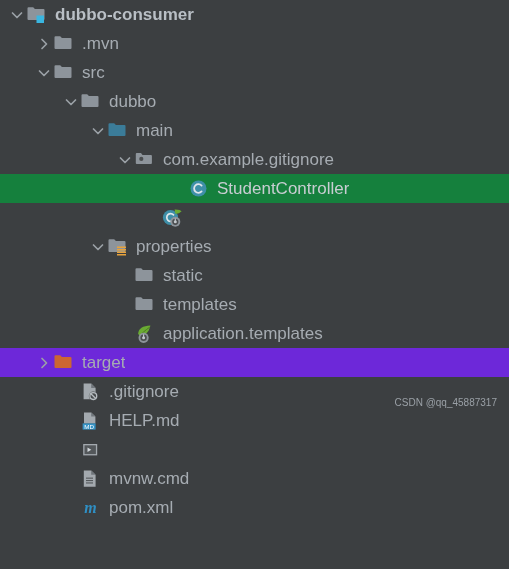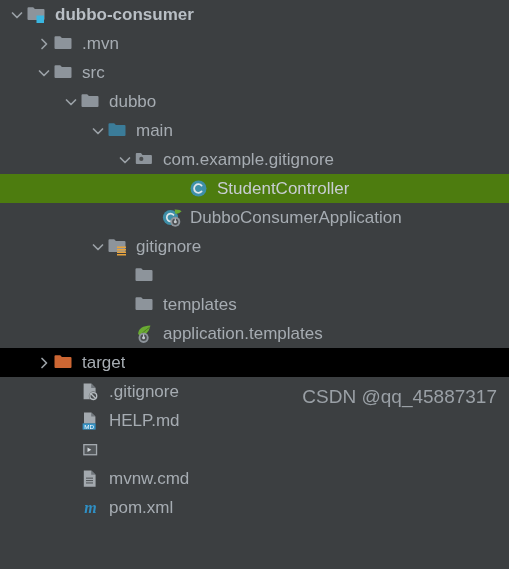--- a/index.html
+++ b/index.html
@@ -28,25 +28,25 @@
     align-items: center;
     height: 29px;
     box-sizing: border-box;
     white-space: nowrap;
     color: #a6acb2;
     font-size: 17px;
     line-height: 29px;
     cursor: default;
   }
   .tree-row.sel {
-    background: #4d7c0f;
+    background: #15803d;
     color: #c8cdd2;
   }
   .tree-row.hover {
-    background: #000000;
+    background: #6d28d9;
   }
 
   
   .indent { flex: 0 0 auto; }
 
   
   .arrow {
     flex: 0 0 auto;
     width: 18px;
     height: 29px;
@@ -72,21 +72,21 @@
     text-overflow: ellipsis;
   }
   .label.bold { font-weight: bold; color: #b9bfc5; }
 
   
   #watermark {
     position: absolute;
     right: 12px;
     bottom: 22px;
     color: #9aa0a6;
-    font-size: 19px;
+    font-size: 10px;
     font-family: "Liberation Sans", sans-serif;
     pointer-events: none;
   }
 </style>
 </head>
 <body>
 
 <div id="project-tree">
   <div id="rows">
       <div class="tree-row">
@@ -193,48 +193,48 @@
           <svg width="21" height="20" viewBox="0 0 21 20">
             <circle cx="8.5" cy="9.5" r="7.6" fill="#3e8fa8"></circle>
             <path d="M11.5 6.8 A3.9 3.9 0 1 0 11.5 12.2" fill="none" stroke="#dfe6ea" stroke-width="1.7" stroke-linecap="round"></path>
             <path d="M12.6 1.6 C16.4 1.4 18.9 2.6 19.6 3.2 C18.4 4.4 16.2 5.9 13.2 5.6 Z" fill="#6aab33"></path>
             <circle cx="13.3" cy="13.8" r="5" fill="#8d949b"></circle>
             <circle cx="13.3" cy="13.8" r="3.1" fill="#4a4d4f"></circle>
             <circle cx="13.3" cy="13.8" r="1.5" fill="#c3c9ce"></circle>
             <rect x="12.75" y="10.4" width="1.1" height="3.3" fill="#c3c9ce"></rect>
           </svg>
         </span>
-        <span class="label">DubboConsumerApplication</span>
       </div>
       <div class="tree-row">
         <span class="indent" style="width: 89px;"></span>
         <span class="arrow expanded">
           <svg width="14" height="14" viewBox="0 0 14 14">
             <path d="M2.5 5 L7 9.5 L11.5 5" fill="none" stroke="#9aa0a6" stroke-width="1.7" stroke-linecap="round" stroke-linejoin="round"></path>
           </svg>
         </span>
         <span class="icon">
           <svg width="19" height="19" viewBox="0 0 19 19">
             <path d="M0.5 3.2 A1 1 0 0 1 1.5 2.2 H6.2 L7.9 4.1 H16.5 A1 1 0 0 1 17.5 5.1 V14 A1 1 0 0 1 16.5 15 H1.5 A1 1 0 0 1 0.5 14 Z" fill="#8d949b"></path>
             <rect x="9" y="9.5" width="9" height="1.5" fill="#e8a33d"></rect>
             <rect x="9" y="12" width="9" height="1.5" fill="#e8a33d"></rect>
             <rect x="9" y="14.5" width="9" height="1.5" fill="#e8a33d"></rect>
             <rect x="9" y="17" width="9" height="1.5" fill="#e8a33d"></rect>
           </svg>
         </span>
-        <span class="label">gitignore</span>
+        <span class="label">properties</span>
       </div>
       <div class="tree-row">
         <span class="indent" style="width: 116px;"></span>
         <span class="arrow none"></span>
         <span class="icon">
           <svg width="19" height="19" viewBox="0 0 19 19">
             <path d="M0.5 3.2 A1 1 0 0 1 1.5 2.2 H6.2 L7.9 4.1 H16.5 A1 1 0 0 1 17.5 5.1 V14 A1 1 0 0 1 16.5 15 H1.5 A1 1 0 0 1 0.5 14 Z" fill="#8d949b"></path>
           </svg>
         </span>
+        <span class="label">static</span>
       </div>
       <div class="tree-row">
         <span class="indent" style="width: 116px;"></span>
         <span class="arrow none"></span>
         <span class="icon">
           <svg width="19" height="19" viewBox="0 0 19 19">
             <path d="M0.5 3.2 A1 1 0 0 1 1.5 2.2 H6.2 L7.9 4.1 H16.5 A1 1 0 0 1 17.5 5.1 V14 A1 1 0 0 1 16.5 15 H1.5 A1 1 0 0 1 0.5 14 Z" fill="#8d949b"></path>
           </svg>
         </span>
         <span class="label">templates</span>

